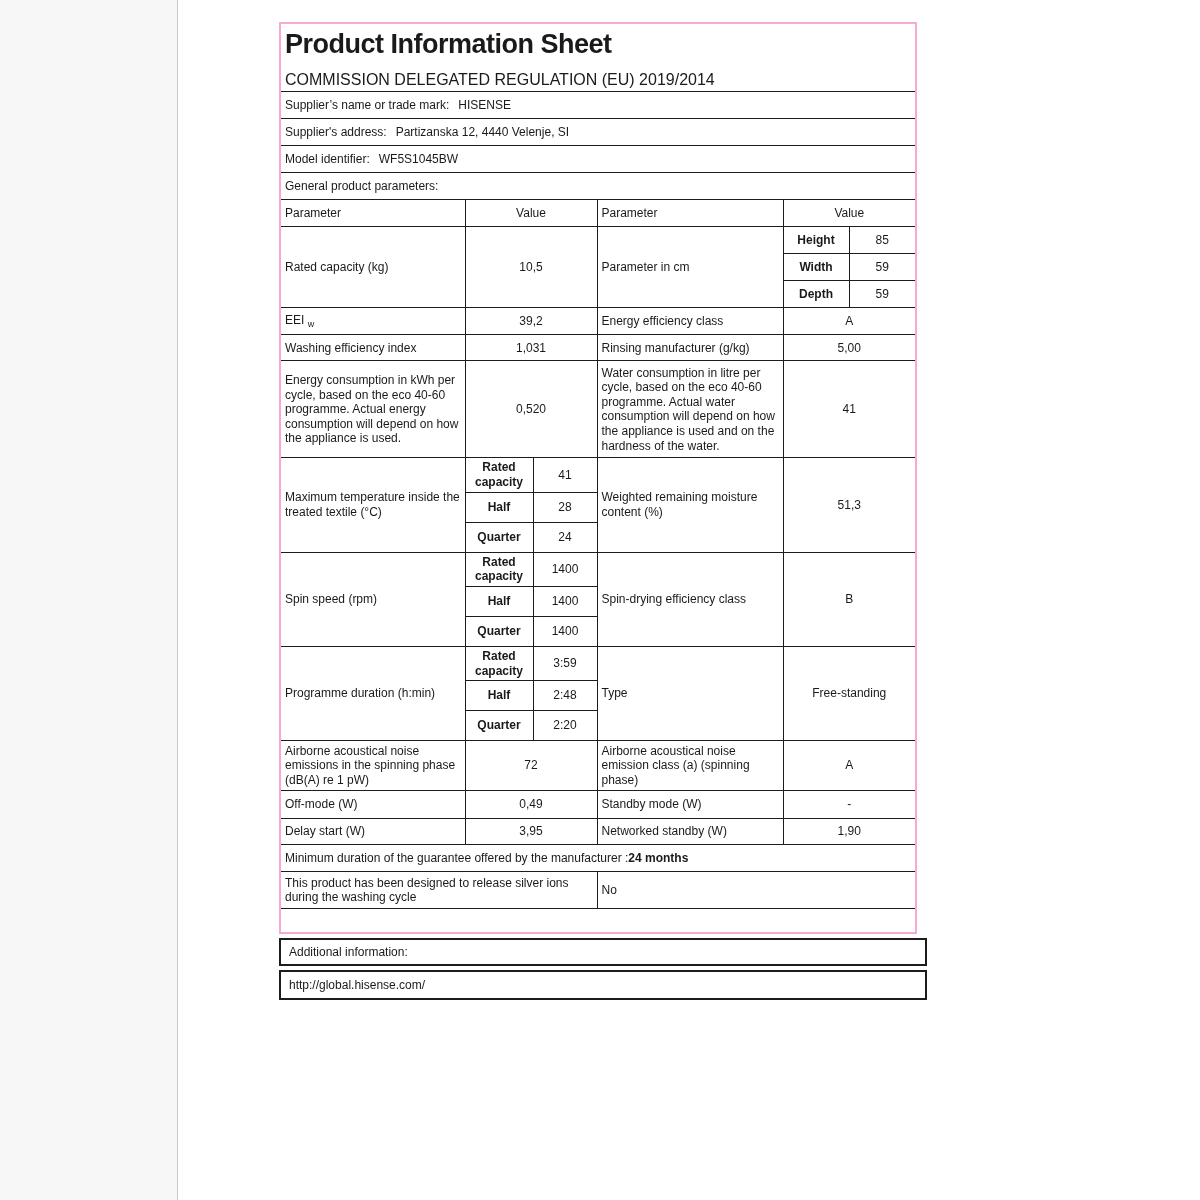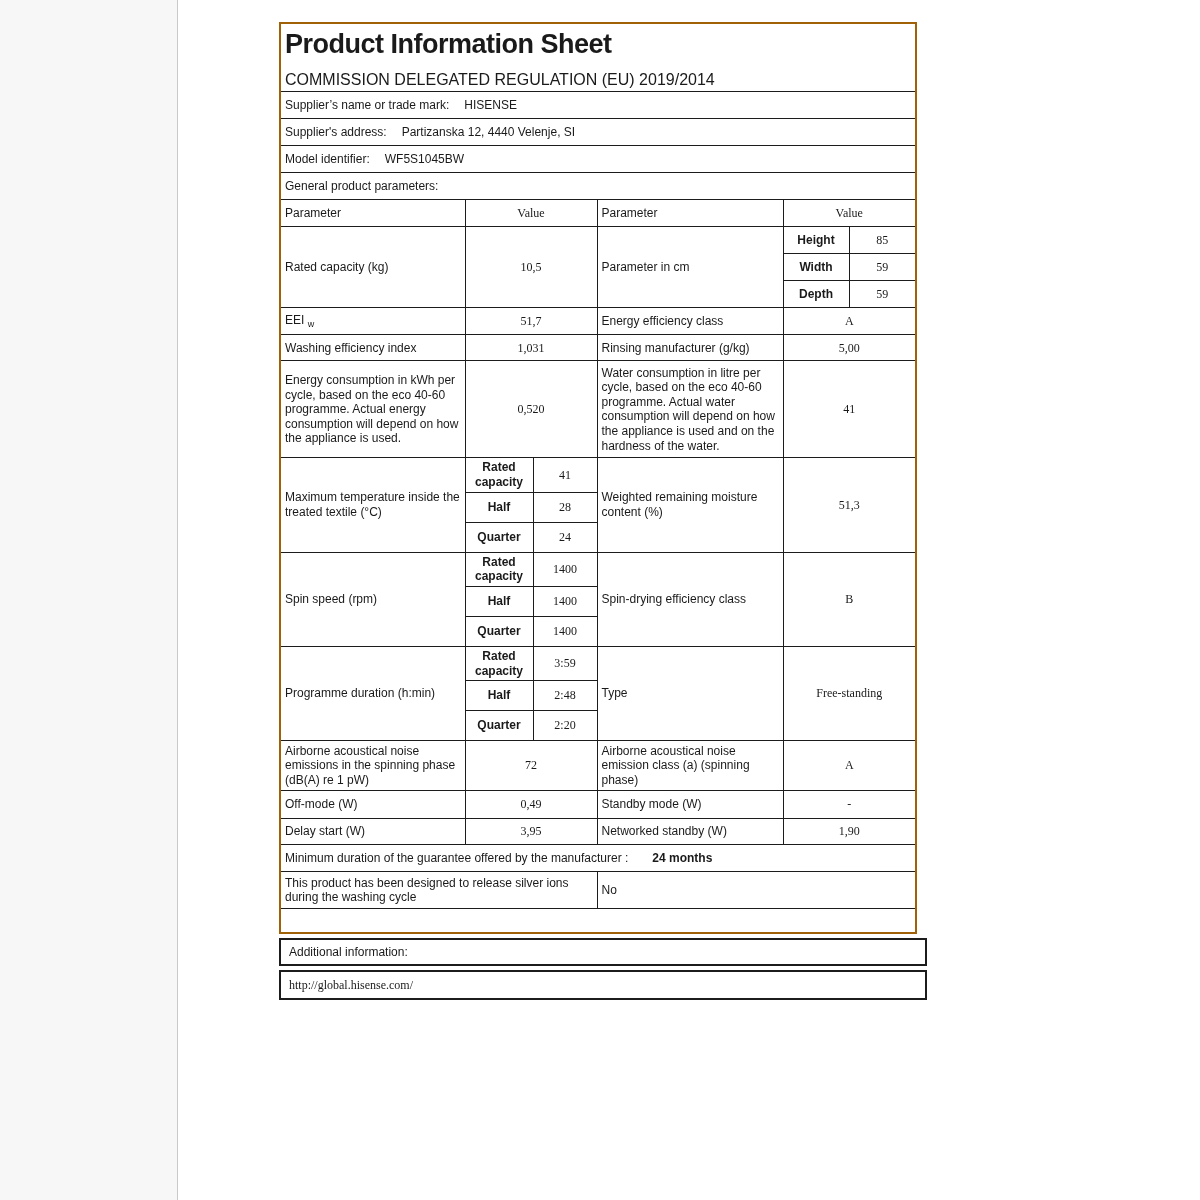--- a/index.html
+++ b/index.html
@@ -9,50 +9,50 @@
     color:#1a1a1a;position:relative;overflow:hidden;
     -webkit-font-smoothing:antialiased;
   }
   .left-band{
     position:absolute;left:0;top:0;width:177px;height:1200px;
     background:#f7f7f7;border-right:1px solid #c9c9c9;
   }
   .sheet{position:absolute;left:279px;top:22px;width:648px;}
   table.main{
     border-collapse:collapse;table-layout:fixed;width:536px;
-    border:2px solid #a16207;
+    border:2px solid #f9a8d4;
   }
   table.main td{
     border:1px solid #1c1c1c;
     font-size:12px;line-height:1.22;
     padding:2px 4px;vertical-align:middle;
     overflow:hidden;
   }
   .c1{width:185px;} .c2a{width:68px;} .c2b{width:64px;}
   .c3{width:186px;} .c4a{width:66px;} .c4b{width:67px;}
   .b{font-weight:normal;}
-  .v{text-align:center;font-family:Liberation Serif, serif;}
+  .v{text-align:center;}
   .sub{text-align:center;padding:2px 2px;font-weight:bold;}
   .title-cell{padding:4px 6px 6px 6px;vertical-align:top;}
   .title{font-size:27px;font-weight:bold;letter-spacing:-0.5px;padding-top:2px;}
   .subtitle{font-size:16px;margin-top:9px;}
-  .val-gap{margin-left:15px;font-weight:normal;}
-  .val-gap-b{margin-left:24px;font-weight:bold;}
+  .val-gap{margin-left:9px;font-weight:normal;}
+  .val-gap-b{margin-left:0;font-weight:bold;}
   td.h63{height:59px;} td.h26{height:22px;} td.h25{height:21px;}
   td.h78s{height:22px;} td.h96{height:92px;} td.h29s{height:25px;}
   td.h49{height:45px;} td.h27{height:23px;margin-left:22px;} td.h36{height:32px;}
   td.h23{height:19px;} td.hdr{height:22px;}
   sub.eei{font-size:9px;}
   .box{
     border:2px solid #1c1c1c;font-size:12px;
     padding:3px 8px;margin-top:4px;
     display:flex;align-items:center;
   }
   .box.add{height:18px;}
-  .box.url{height:20px;font-family:Liberation Serif, serif;}
+  .box.url{height:20px;}
 </style>
 </head>
 <body>
 
 <div>
   <div class="left-band"></div>
 
   <div class="sheet">
     <table class="main">
       <colgroup>
@@ -112,21 +112,21 @@
         <td class="sub h78s">Width</td>
         <td class="v h78s">59</td>
       </tr>
       <tr>
         <td class="sub h78s">Depth</td>
         <td class="v h78s">59</td>
       </tr>
 
       <tr>
         <td class="h26"><span>EEI</span> <sub class="eei">w</sub></td>
-        <td colspan="2" class="v h26">51,7</td>
+        <td colspan="2" class="v h26">39,2</td>
         <td class="h26">Energy efficiency class</td>
         <td colspan="2" class="v h26">A</td>
       </tr>
 
       <tr>
         <td class="h25">Washing efficiency index</td>
         <td colspan="2" class="v h25">1,031</td>
         <td class="h25">Rinsing manufacturer (g/kg)</td>
         <td colspan="2" class="v h25">5,00</td>
       </tr>

